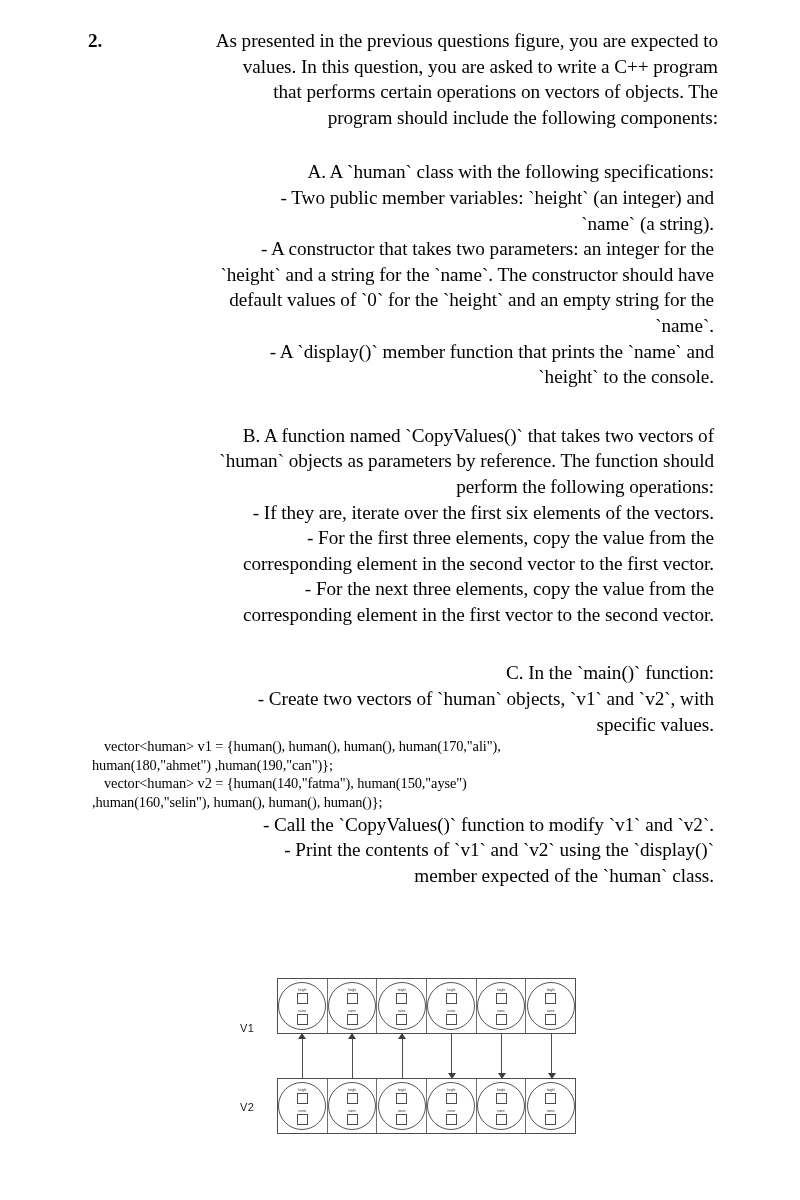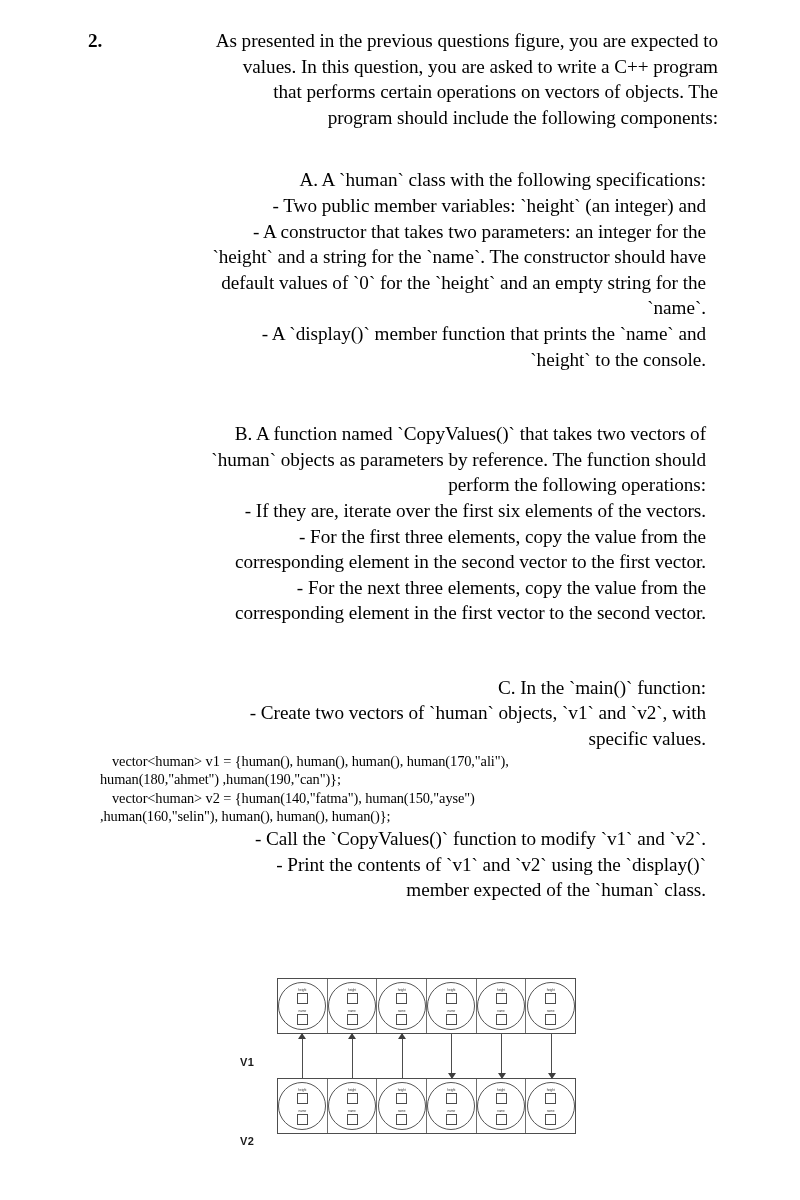--- a/index.html
+++ b/index.html
@@ -49,21 +49,21 @@
     position: absolute;
     left: 0;
     top: 0;
     font-weight: bold;
     font-size: 19.2px;
     line-height: 25.6px;
   }
 
   .gap-lg { height: 25px; }
 
-  .sec { margin: 12px; }
+  .sec { margin: 4px; }
 
   
   .codeline {
     font-size: 14.4px;
     line-height: 18.6px;
     margin: 0;
     letter-spacing: -0.1px;
     white-space: pre-wrap;
   }
   .codeline.i { text-indent: 12px; }
@@ -73,25 +73,24 @@
     position: absolute;
     left: 225px;
     top: 990px;
     width: 370px;
     height: 170px;
   }
 
   .vlabel {
     position: absolute;
     font-family: "Liberation Sans", "DejaVu Sans", sans-serif;
-    font-weight: bold;
+    font-weight: normal;
     font-size: 11px;
     color: #1a1a1a;
     letter-spacing: 0.3px;
-    margin-top: 34px;
   }
   .vlabel.v1 { left: 15px; top: 32px; }
   .vlabel.v2 { left: 15px; top: 111px; }
 
   .row {
     position: absolute;
     left: 52px;
     width: 299px;
     height: 56px;
     border: 1px solid #4d4d4d;
@@ -195,20 +194,21 @@
       <p class="para">values. In this question, you are asked to write a C++ program</p>
       <p class="para">that performs certain operations on vectors of objects. The</p>
       <p class="para">program should include the following components:</p>
     </div>
 
     <div class="gap-lg"></div>
 
     <div class="sec">
       <p class="para">A. A `human` class with the following specifications:</p>
       <p class="para"> - Two public member variables: `height` (an integer) and</p>
+      <p class="para">`name` (a string).</p>
       <p class="para"> - A constructor that takes two parameters: an integer for the</p>
       <p class="para">`height` and a string for the `name`. The constructor should have</p>
       <p class="para">default values of `0` for the `height` and an empty string for the</p>
       <p class="para">`name`.</p>
       <p class="para"> - A `display()` member function that prints the `name` and</p>
       <p class="para">`height` to the console.</p>
     </div>
 
     <div class="gap-lg"></div>
 

